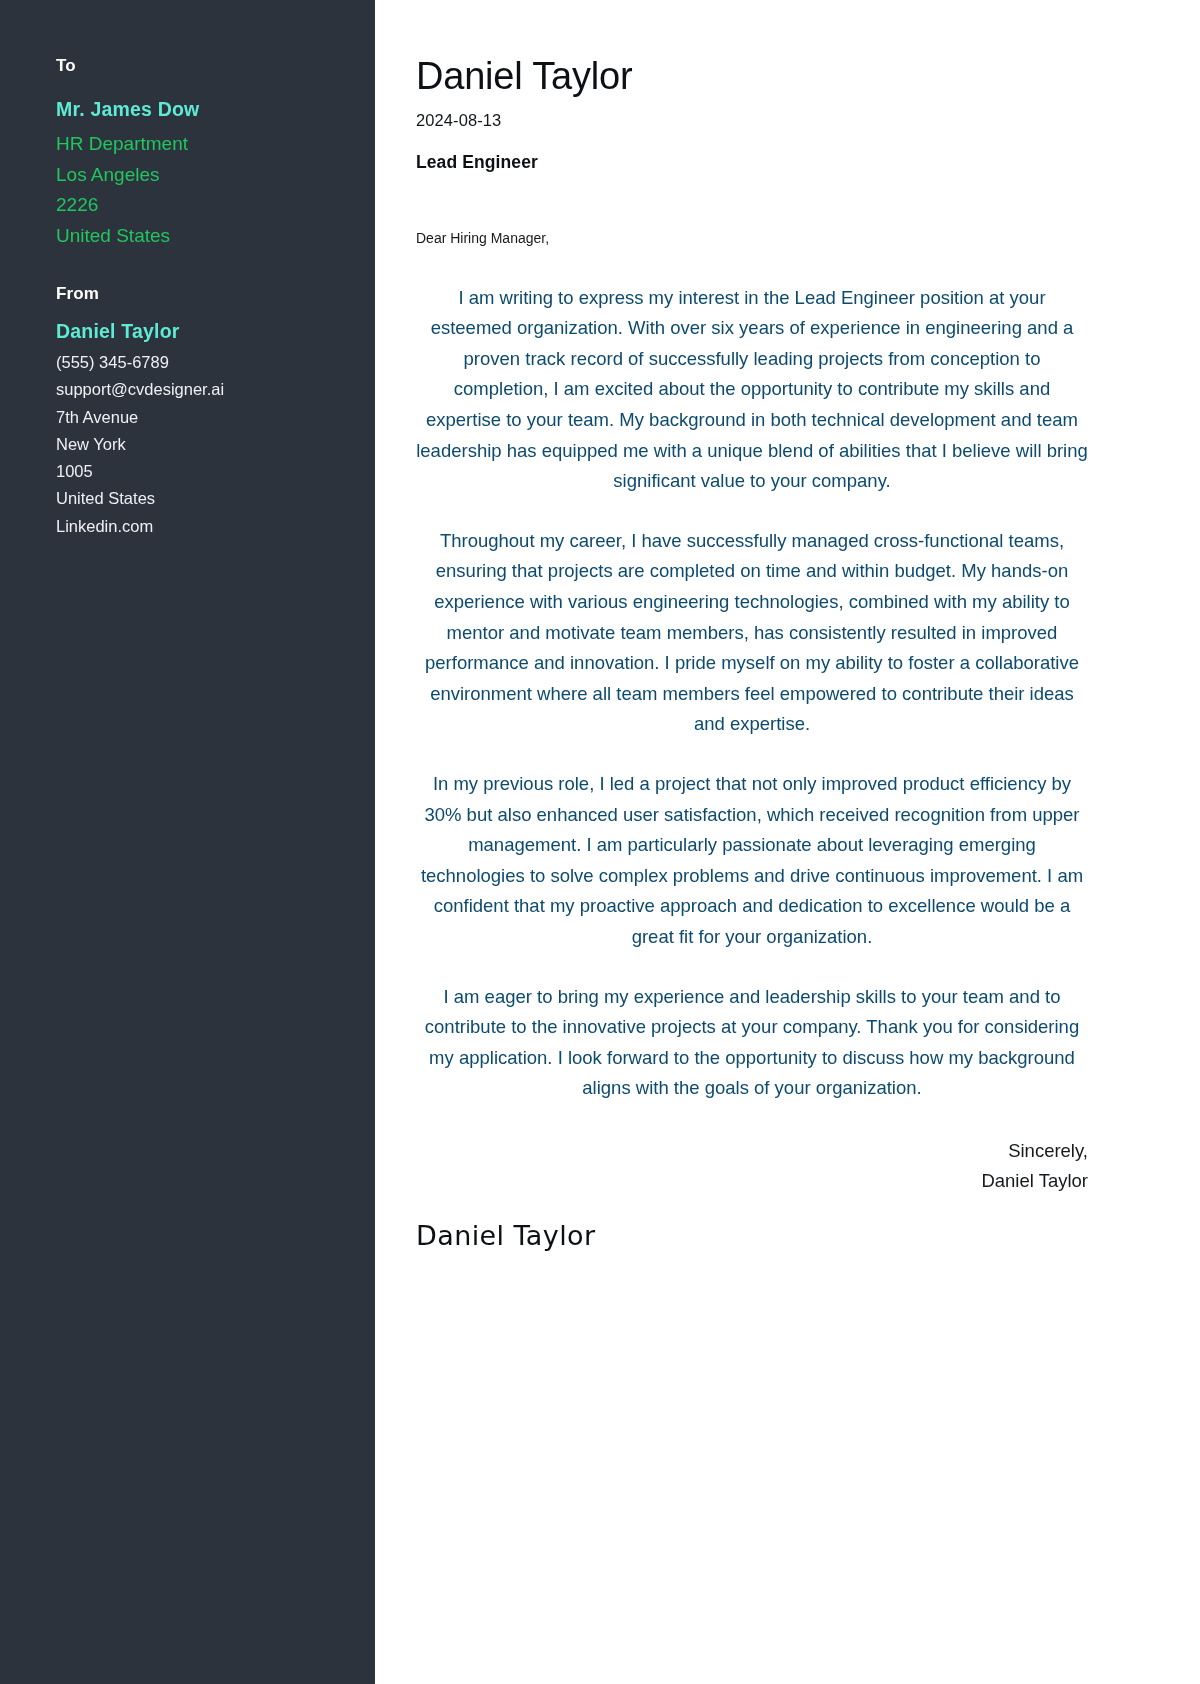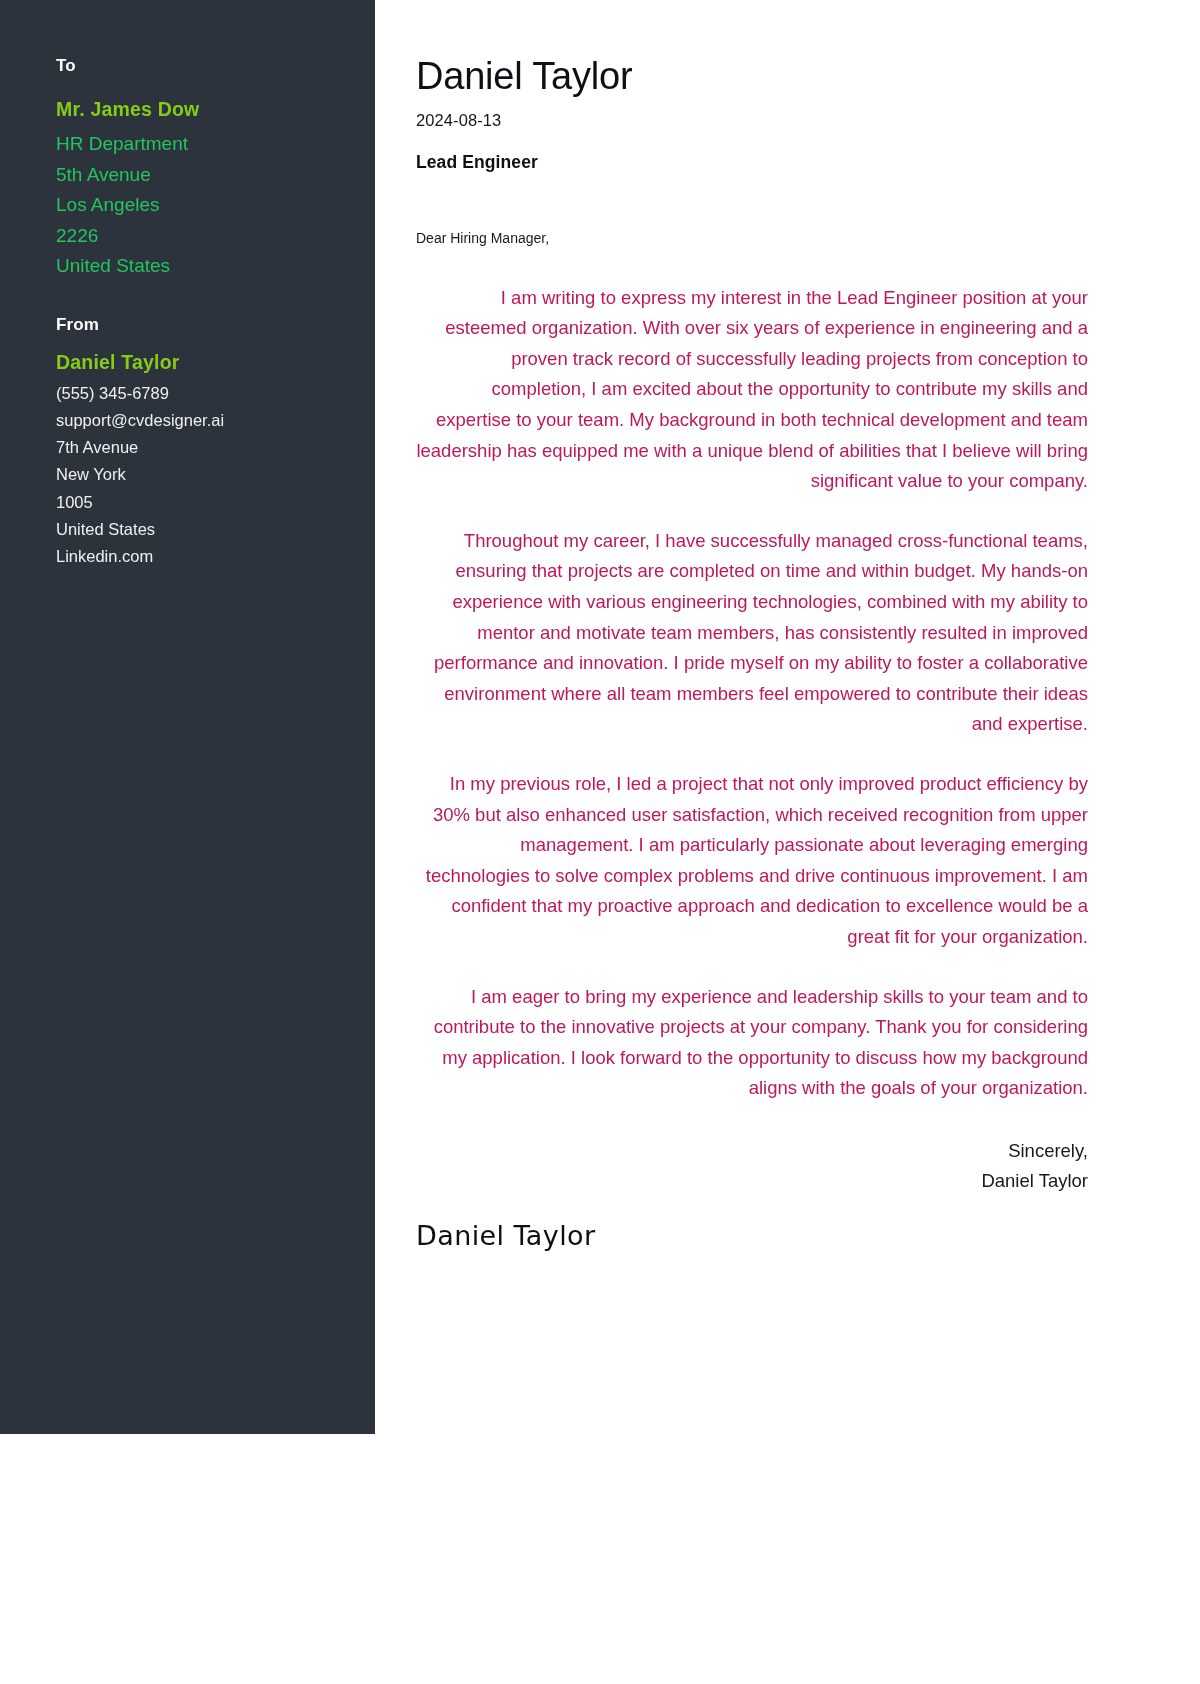--- a/index.html
+++ b/index.html
@@ -14,40 +14,40 @@
   body {
     font-family: "Liberation Sans", sans-serif;
     display: flex;
     overflow: hidden;
   }
 
   
   .sidebar {
     width: 375px;
     min-width: 375px;
-    height: 1434px;
+    height: 1684px;
     background: #2c333d;
     color: #ffffff;
     padding: 56px 0 0 56px;
   }
 
   .side-section-label {
     font-size: 17px;
     font-weight: bold;
     letter-spacing: 0.1px;
     margin-bottom: 22px;
     color: #ffffff;
   }
 
   .side-name {
     font-size: 19.5px;
     font-weight: bold;
     letter-spacing: 0.2px;
     margin-bottom: 8px;
-    color: #84cc16;
+    color: #5eead4;
   }
 
   .to-block .side-line {
     font-size: 19px;
     line-height: 30.5px;
     color: #22c55e;
     font-weight: 400;
   }
 
   .from-block .side-name {
@@ -102,23 +102,23 @@
   .salutation {
     font-size: 14px;
     line-height: 30px;
     color: #16191e;
     margin-bottom: 30px;
   }
 
   .body-par {
     font-size: 18.5px;
     line-height: 30.6px;
-    color: #be185d;
+    color: #0c4a6e;
     margin-bottom: 29px;
-    text-align: right;
+    text-align: center;
   }
 
   .closing {
     font-size: 18.5px;
     line-height: 30px;
     color: #16191e;
     margin-top: 32px;
     text-align: right;
   }
 
@@ -135,21 +135,20 @@
 </style>
 </head>
 <body>
 
 <aside class="sidebar">
 
   <section class="to-block">
     <div class="side-section-label">To</div>
     <div class="side-name">Mr. James Dow</div>
     <div class="side-line">HR Department</div>
-    <div class="side-line">5th Avenue</div>
     <div class="side-line">Los Angeles</div>
     <div class="side-line">2226</div>
     <div class="side-line">United States</div>
   </section>
 
   <section class="from-block">
     <div class="side-section-label">From</div>
     <div class="side-name">Daniel Taylor</div>
     <div class="side-line">(555) 345-6789</div>
     <div class="side-line">support@cvdesigner.ai</div>

